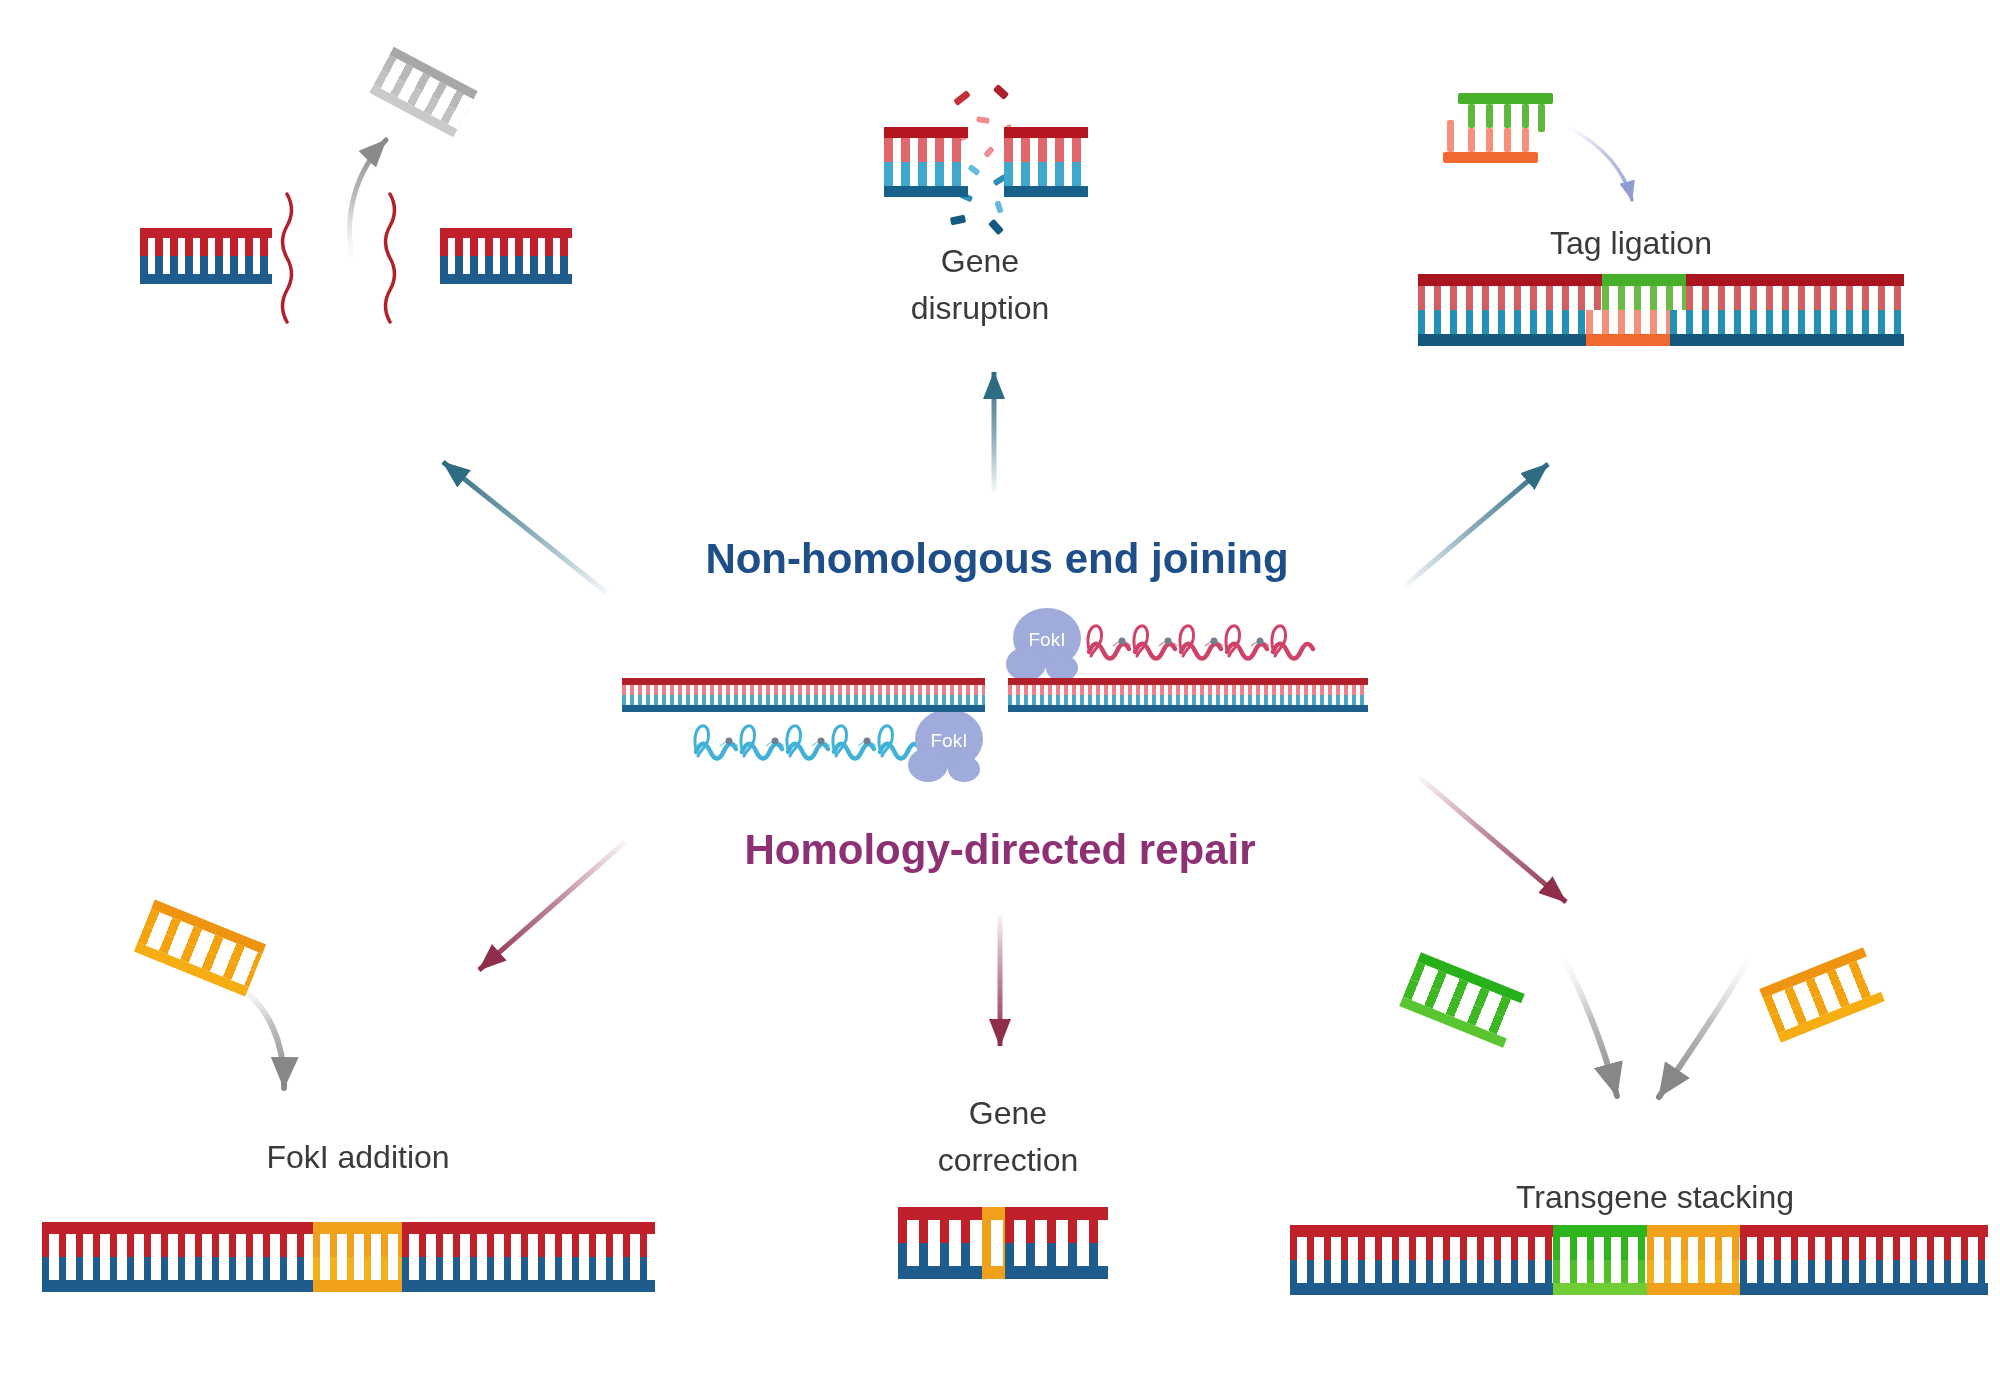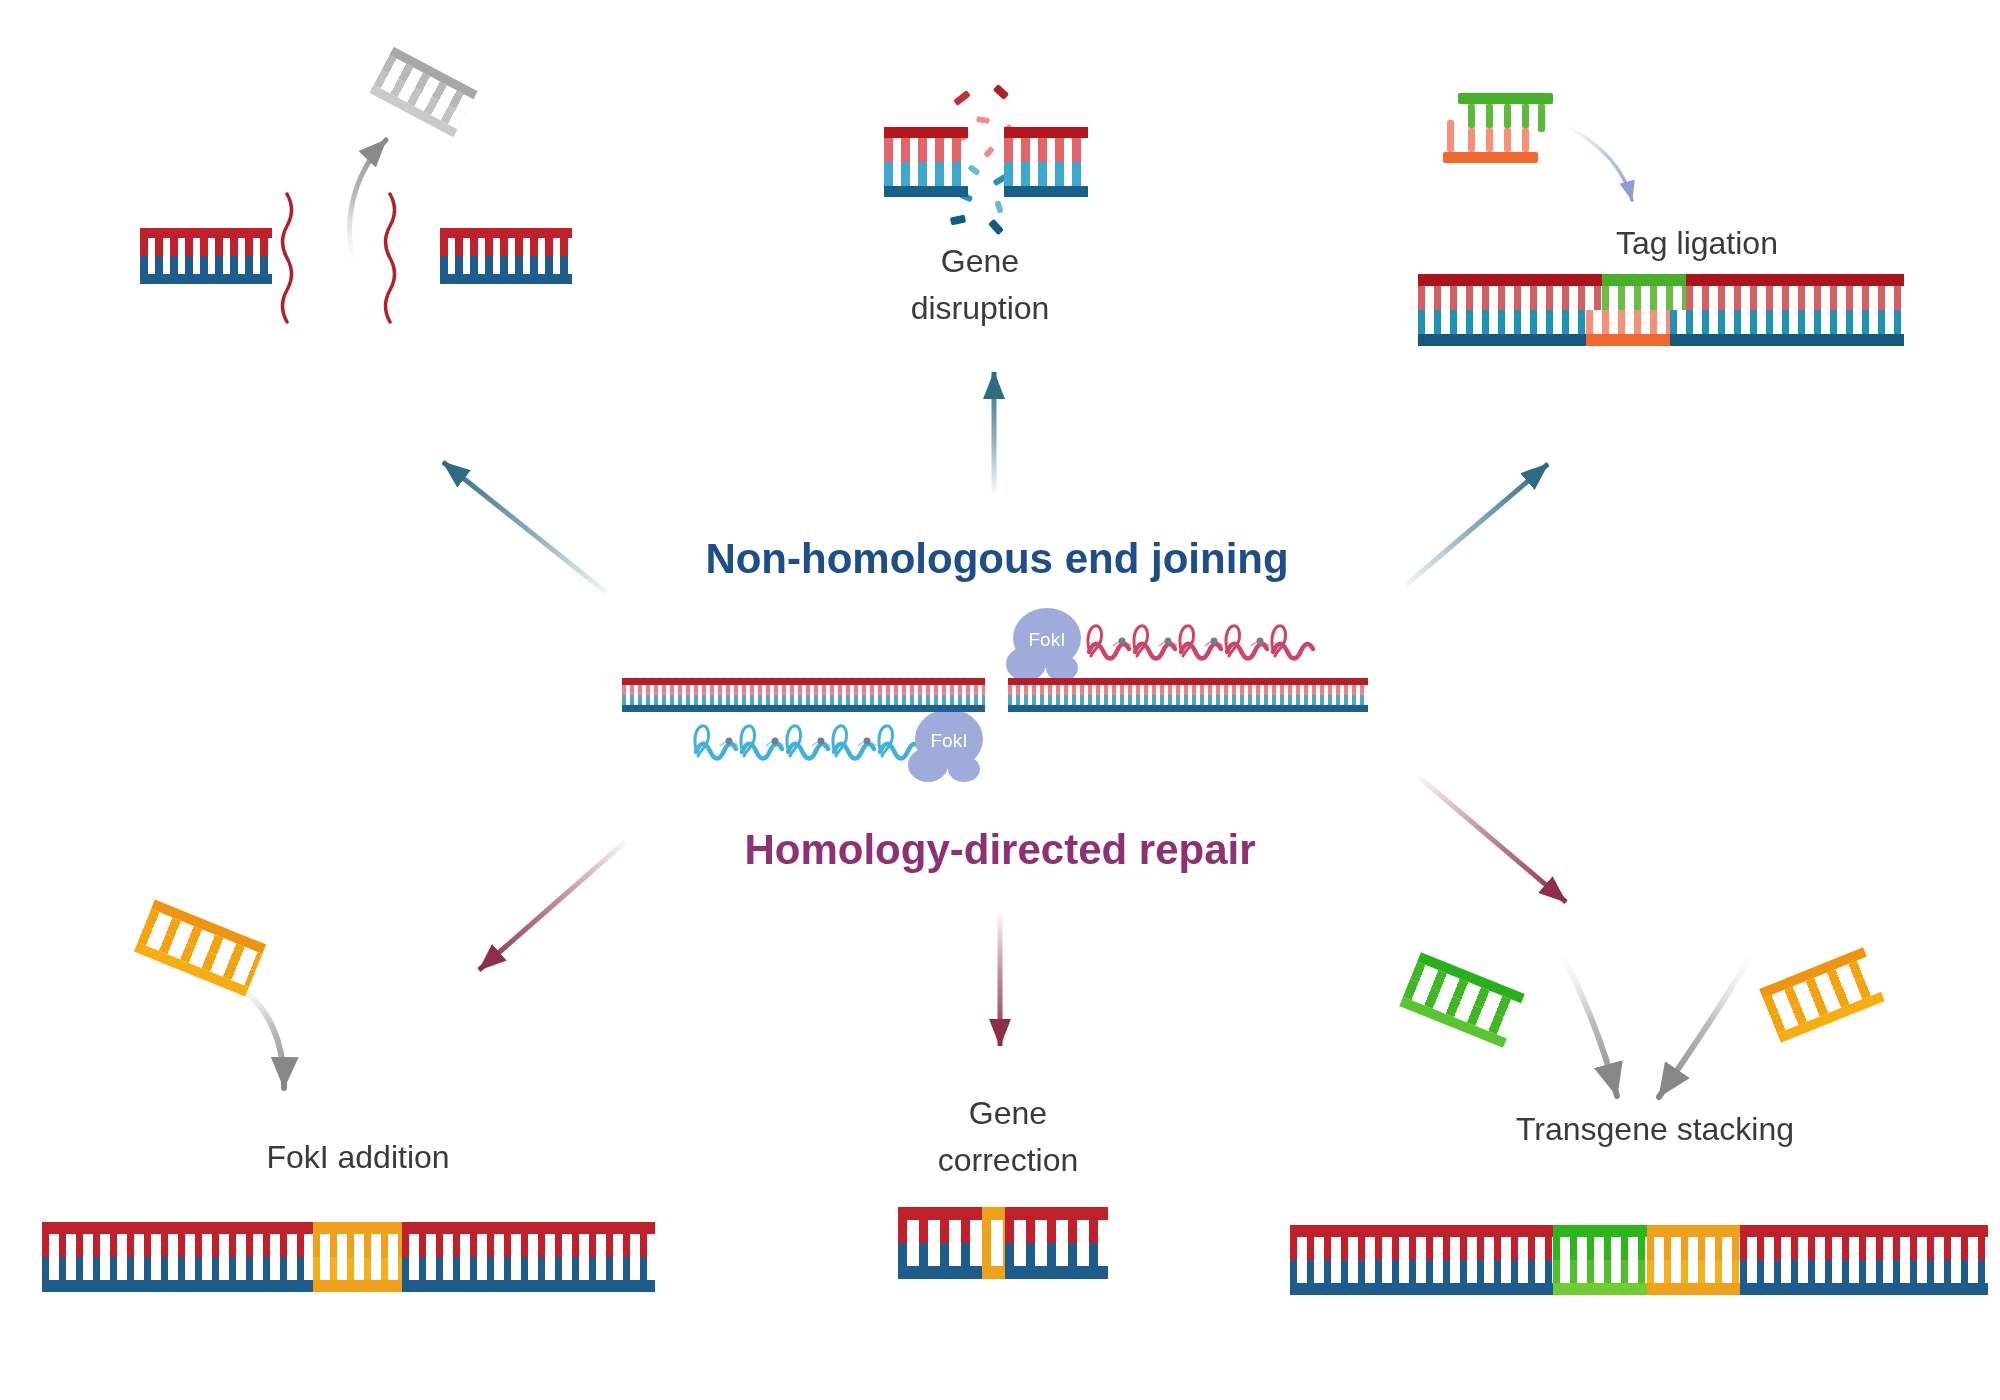--- a/index.html
+++ b/index.html
@@ -331,24 +331,24 @@
 
   <div class="title hdr" style="left:1000px;top:826px">Homology-directed repair</div>
   <div class="title nhej" style="left:997px;top:535px">Non-homologous end joining</div>
 
 
   <div class="label" style="left:980px;top:238px">
     <div>Gene</div>
     <div>disruption</div>
   </div>
 
-  <div class="label" style="left:1697px;top:220px">Tag ligation</div>
+  <div class="label" style="left:1631px;top:220px">Tag ligation</div>
 
   <div class="label" style="left:358px;top:1134px">FokI addition</div>
 
   <div class="label" style="left:1008px;top:1090px">
     <div>Gene</div>
     <div>correction</div>
   </div>
 
-  <div class="label" style="left:1655px;top:1106px">Transgene stacking</div>
+  <div class="label" style="left:1655px;top:1174px">Transgene stacking</div>
 
 </div>
 
 </body></html>

